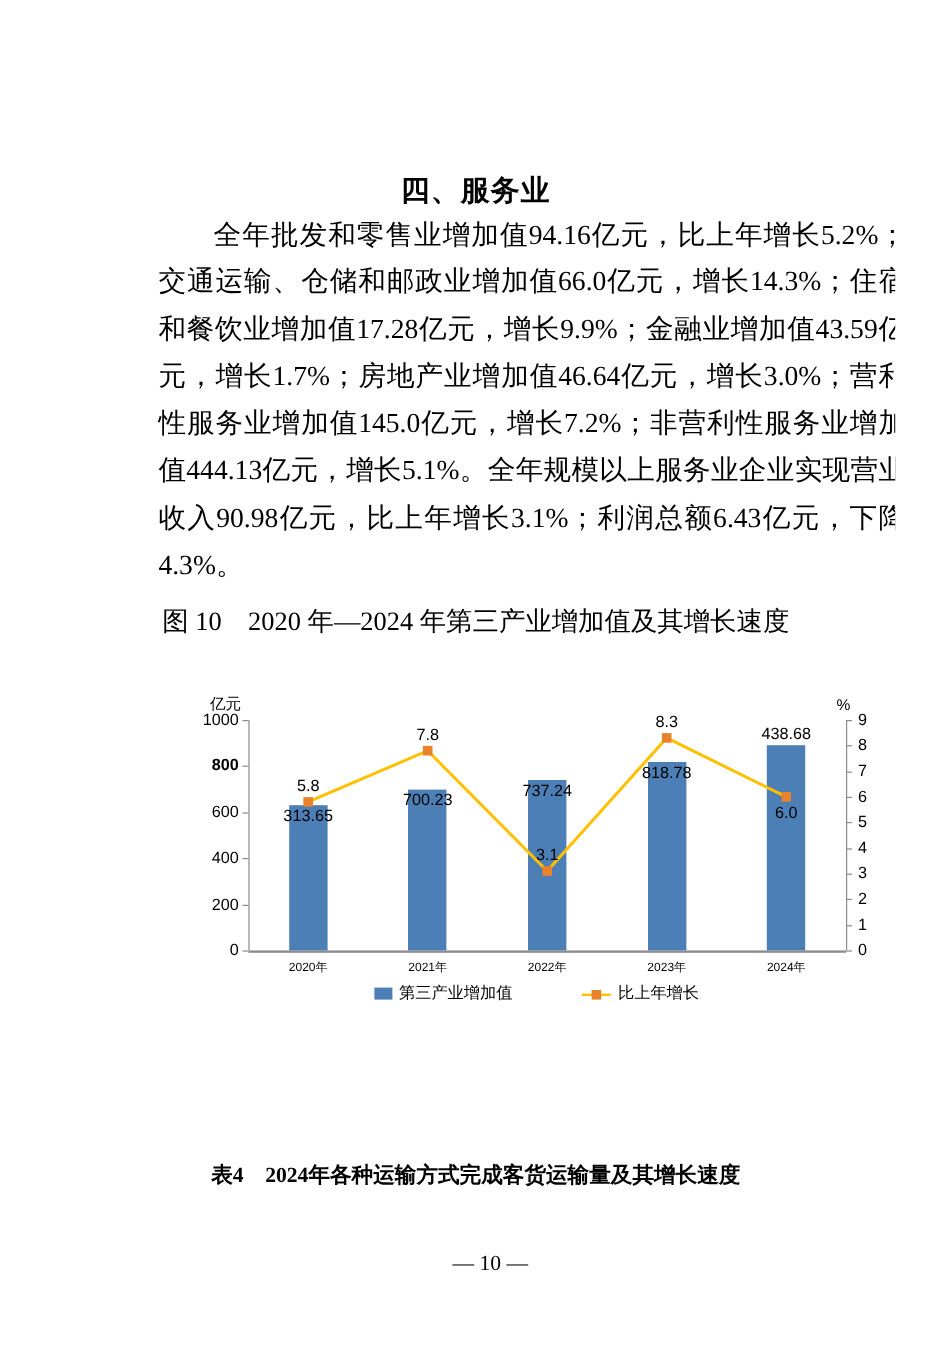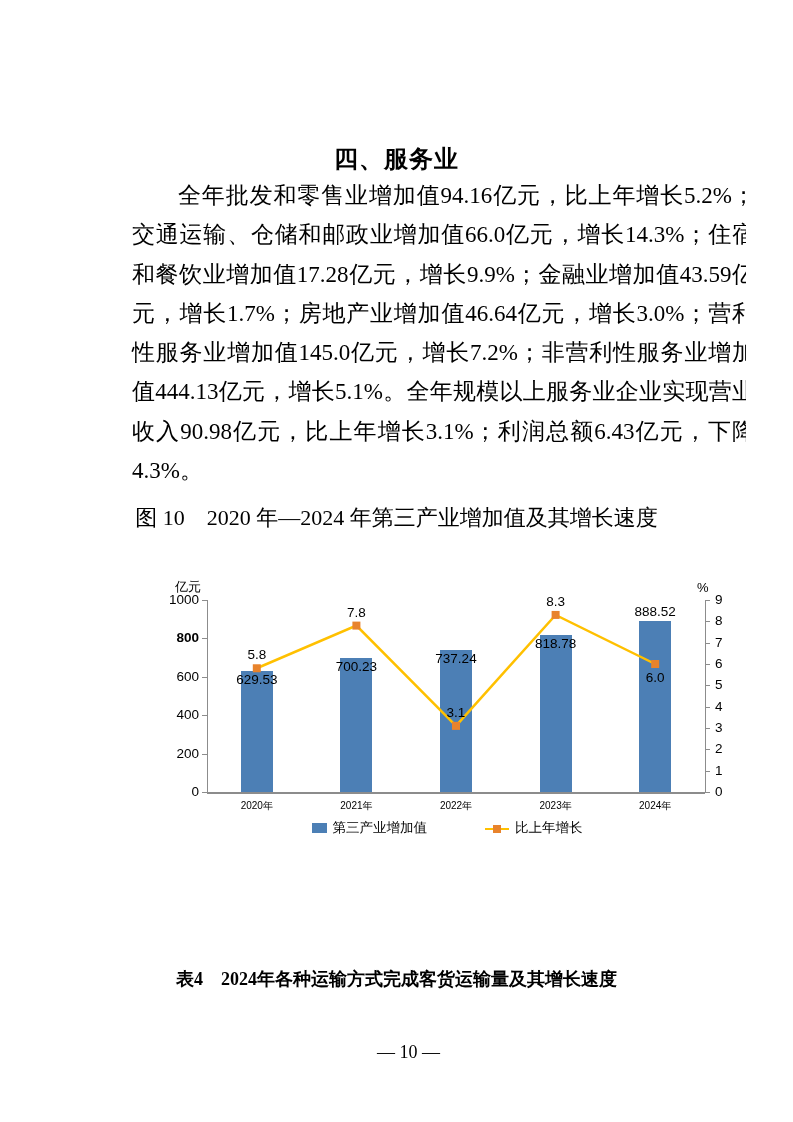--- a/index.html
+++ b/index.html
@@ -94,29 +94,29 @@
       <div class="abs tick" style="left: 558px; top: 49.3333px; width: 5px; height: 1px; background: rgb(140, 140, 140);"></div>
       <div class="abs yrlab" style="left: 568px; top: 41.3333px;">8</div>
       <div class="abs tick" style="left: 558px; top: 28px; width: 5px; height: 1px; background: rgb(140, 140, 140);"></div>
       <div class="abs yrlab" style="left: 568px; top: 20px;">9</div>
       <div class="abs catlab" style="left: 61.8px; top: 227px;">2020年</div>
       <div class="abs catlab" style="left: 161.4px; top: 227px;">2021年</div>
       <div class="abs catlab" style="left: 261px; top: 227px;">2022年</div>
       <div class="abs catlab" style="left: 360.6px; top: 227px;">2023年</div>
       <div class="abs catlab" style="left: 460.2px; top: 227px;">2024年</div>
       <div class="abs bar" style="left: 93.8px; top: 99.1302px; width: 32px; height: 120.87px; background: rgb(76, 127, 181);"></div>
-      <div class="abs dlab" style="left: 69.8px; top: 100.13px;">629.53</div>
+      <div class="abs dlab" style="left: 69.8px; top: 100.13px;">313.65</div>
       <div class="abs bar" style="left: 193.4px; top: 85.5558px; width: 32px; height: 134.444px; background: rgb(76, 127, 181);"></div>
       <div class="abs dlab" style="left: 169.4px; top: 86.5558px;">700.23</div>
       <div class="abs bar" style="left: 293px; top: 78.4499px; width: 32px; height: 141.55px; background: rgb(76, 127, 181);"></div>
       <div class="abs dlab" style="left: 269px; top: 79.4499px;">737.24</div>
       <div class="abs bar" style="left: 392.6px; top: 62.7942px; width: 32px; height: 157.206px; background: rgb(76, 127, 181);"></div>
       <div class="abs dlab" style="left: 368.6px; top: 63.7942px;">818.78</div>
       <div class="abs bar" style="left: 492.2px; top: 49.4042px; width: 32px; height: 170.596px; background: rgb(76, 127, 181);"></div>
-      <div class="abs dlab" style="left: 468.2px; top: 32.4042px;">888.52</div>
+      <div class="abs dlab" style="left: 468.2px; top: 32.4042px;">438.68</div>
       <svg width="600" height="272" style="position: absolute; left: 0px; top: 0px; pointer-events: none;">
         <polyline points="109.8,96.26666666666668 209.4,53.599999999999994 309,153.86666666666667 408.6,42.93333333333334 508.2,92" fill="none" stroke="#ffc000" stroke-width="2.5"></polyline>
         <rect x="105.8" y="92.26666666666668" width="8" height="8" fill="#e8832c"></rect>
         <rect x="205.4" y="49.599999999999994" width="8" height="8" fill="#e8832c"></rect>
         <rect x="305" y="149.86666666666667" width="8" height="8" fill="#e8832c"></rect>
         <rect x="404.6" y="38.93333333333334" width="8" height="8" fill="#e8832c"></rect>
         <rect x="504.2" y="88" width="8" height="8" fill="#e8832c"></rect>
       </svg>
       <div class="abs dlab" style="left: 69.8px; top: 75.2667px;">5.8</div>
       <div class="abs dlab" style="left: 169.4px; top: 32.6px;">7.8</div>

